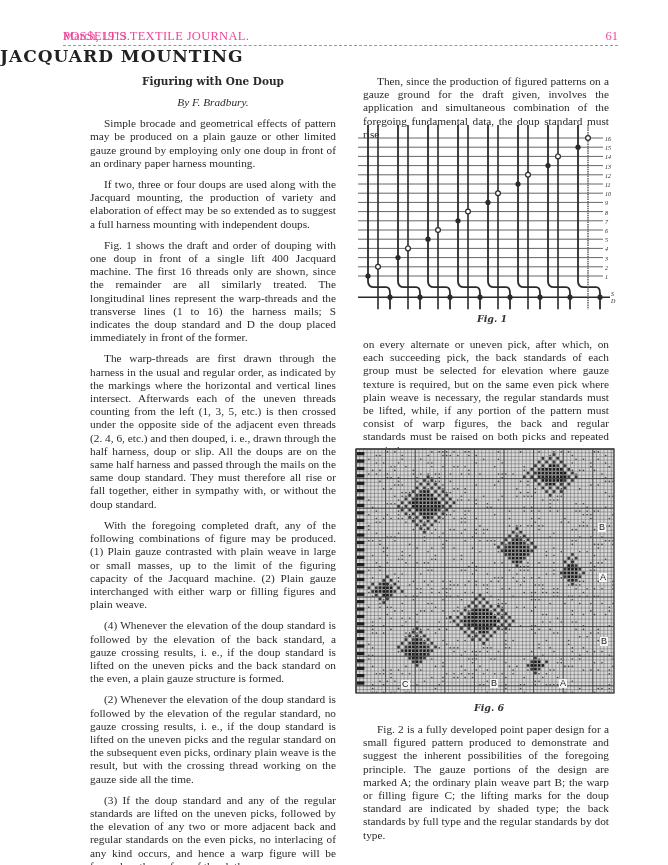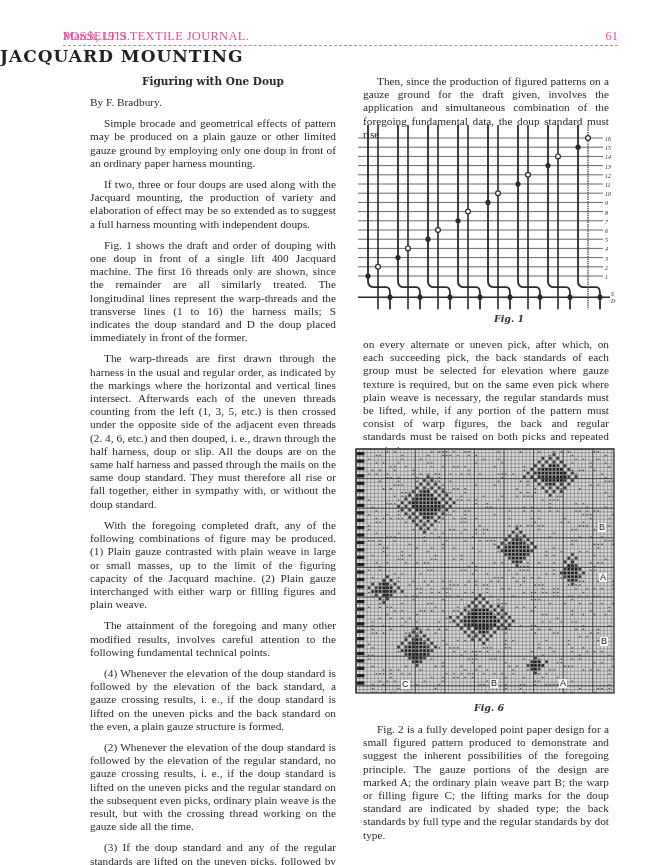--- a/index.html
+++ b/index.html
@@ -14,21 +14,21 @@
                  border-top: 1px dashed #9a9a9a; }
   .title { position: absolute; top: 46px; left: 0; width: 668px; 
            font-family: "DejaVu Serif", serif; font-weight: bold; font-size: 17px;
            letter-spacing: 1px; color: #222; }
   .col { position: absolute; font-size: 11.3px; line-height: 13.2px; text-align: justify; }
   .col p { margin: 8px; text-indent: 14px; }
   .col p.noindent { text-indent: 0; }
   .left { left: 82px; top: 67px; width: 262px; }
   .sub { text-align: center; font-family: "DejaVu Serif", serif; font-weight: bold;
          font-size: 10.5px; line-height: 13px; text-indent: 0 !important; }
-  .byline { text-align: left; text-indent: 0 !important; }
+  .byline { text-align: center; font-style: italic; text-indent: 0 !important; }
   .right-top { left: 355px; top: 67px; width: 262px; }
   .right-mid { left: 355px; top: 330px; width: 262px; }
   .right-bot { left: 355px; top: 715px; width: 262px; }
   .fig-caption { position: absolute; font-style: italic; font-weight: bold;
                  font-family: "DejaVu Serif", serif; font-size: 9.5px; color: #333; }
   .fig1 { position: absolute; left: 355px; top: 125px; width: 275px; height: 185px; }
   .fig2 { position: absolute; left: 355px; top: 448px; width: 262px; height: 250px; }
   .grid-label { position: absolute; font-family: "Liberation Sans", sans-serif;
                 font-size: 9px; color: #222; background: #f4f4f4; line-height: 9px; padding: 0 1px; }
 </style>
@@ -45,21 +45,20 @@
 <div class="title">JACQUARD MOUNTING</div>
 
 <div class="col left">
   <p class="sub">Figuring with One Doup</p>
   <p class="byline">By F. Bradbury.</p>
   <p>Simple brocade and geometrical effects of pattern may be produced on a plain gauze or other limited gauze ground by employing only one doup in front of an ordinary paper harness mounting.</p>
   <p>If two, three or four doups are used along with the Jacquard mounting, the production of variety and elaboration of effect may be so extended as to suggest a full harness mounting with independent doups.</p>
   <p>Fig. 1 shows the draft and order of douping with one doup in front of a single lift 400 Jacquard machine. The first 16 threads only are shown, since the remainder are all similarly treated. The longitudinal lines represent the warp-threads and the transverse lines (1 to 16) the harness mails; S indicates the doup standard and D the doup placed immediately in front of the former.</p>
   <p>The warp-threads are first drawn through the harness in the usual and regular order, as indicated by the markings where the horizontal and vertical lines intersect. Afterwards each of the uneven threads counting from the left (1, 3, 5, etc.) is then crossed under the opposite side of the adjacent even threads (2. 4, 6, etc.) and then douped, i. e., drawn through the half harness, doup or slip. All the doups are on the same half harness and passed through the mails on the same doup standard. They must therefore all rise or fall together, either in sympathy with, or without the doup standard.</p>
   <p>With the foregoing completed draft, any of the following combinations of figure may be produced. (1) Plain gauze contrasted with plain weave in large or small masses, up to the limit of the figuring capacity of the Jacquard machine. (2) Plain gauze interchanged with either warp or filling figures and plain weave.</p>
-  <p>The attainment of the foregoing and many other modified results, involves careful attention to the following fundamental technical points.</p>
   <p>(4) Whenever the elevation of the doup standard is followed by the elevation of the back standard, a gauze crossing results, i. e., if the doup standard is lifted on the uneven picks and the back standard on the even, a plain gauze structure is formed.</p>
   <p>(2) Whenever the elevation of the doup standard is followed by the elevation of the regular standard, no gauze crossing results, i. e., if the doup standard is lifted on the uneven picks and the regular standard on the subsequent even picks, ordinary plain weave is the result, but with the crossing thread working on the gauze side all the time.</p>
   <p>(3) If the doup standard and any of the regular standards are lifted on the uneven picks, followed by the elevation of any two or more adjacent back and regular standards on the even picks, no interlacing of any kind occurs, and hence a warp figure will be formed on the surface of the cloth.</p>
   <p>(4) A filling figure is obtained by weaving the cloth face downward.</p>
 </div>
 
 <div class="col right-top">
   <p>Then, since the production of figured patterns on a gauze ground for the draft given, involves the application and simultaneous combination of the foregoing fundamental data, the doup standard must rise</p>
 </div>
 
@@ -133,21 +132,21 @@
     <line x1="203" y1="0" x2="203" y2="184.2" stroke="#2a2a2a" stroke-width="1.6" stroke-dasharray=""></line>
     <circle cx="193" cy="40.599999999999994" r="2.6" fill="#2a2a2a"></circle>
     <circle cx="203" cy="31.4" r="2.4" fill="#fff" stroke="#2a2a2a" stroke-width="1.2"></circle>
     <circle cx="215" cy="172.2" r="2.6" fill="#2a2a2a"></circle>
     <path d="M223,0 L223,156.2 Q223,162.2 229,162.2 L241,162.2 Q245,162.2 245,168.2 L245,184.2" fill="none" stroke="#2a2a2a" stroke-width="1.8"></path>
     <line x1="233" y1="0" x2="233" y2="184.2" stroke="#666" stroke-width="1.6" stroke-dasharray="1.5,0.8"></line>
     <circle cx="223" cy="22.2" r="2.6" fill="#2a2a2a"></circle>
     <circle cx="233" cy="13" r="2.4" fill="#fff" stroke="#2a2a2a" stroke-width="1.2"></circle>
     <circle cx="245" cy="172.2" r="2.6" fill="#2a2a2a"></circle>
   </svg>
-<div class="fig-caption" style="left:494px; top:313px;text-align:right;">Fig. 1</div>
+<div class="fig-caption" style="left:477px; top:313px;text-align:right;">Fig. 1</div>
 
 <div class="col right-mid">
   <p class="noindent">on every alternate or uneven pick, after which, on each succeeding pick, the back standards of each group must be selected for elevation where gauze texture is required, but on the same even pick where plain weave is necessary, the regular standards must be lifted, while, if any portion of the pattern must consist of warp figures, the back and regular standards must be raised on both picks and repeated to suit the pattern.</p>
 </div>
 
 <div class="fig2">
   <svg id="fig2svg" width="262" height="250" viewBox="0 0 262 250">
       <rect x="1" y="1" width="258" height="244" fill="#d8d8d8" stroke="#222" stroke-width="1.2"></rect>
       <path d="M1.0,1V245M4.7,1V245M8.4,1V245M12.1,1V245M15.8,1V245M19.5,1V245M23.2,1V245M26.9,1V245M30.6,1V245M34.3,1V245M38.0,1V245M41.7,1V245M45.4,1V245M49.1,1V245M52.8,1V245M56.5,1V245M60.2,1V245M63.9,1V245M67.6,1V245M71.3,1V245M75.0,1V245M78.7,1V245M82.4,1V245M86.1,1V245M89.8,1V245M93.5,1V245M97.2,1V245M100.9,1V245M104.6,1V245M108.3,1V245M112.0,1V245M115.7,1V245M119.4,1V245M123.1,1V245M126.8,1V245M130.5,1V245M134.2,1V245M137.9,1V245M141.6,1V245M145.3,1V245M149.0,1V245M152.7,1V245M156.4,1V245M160.1,1V245M163.8,1V245M167.5,1V245M171.2,1V245M174.9,1V245M178.6,1V245M182.3,1V245M186.0,1V245M189.7,1V245M193.4,1V245M197.1,1V245M200.8,1V245M204.5,1V245M208.2,1V245M211.9,1V245M215.6,1V245M219.3,1V245M223.0,1V245M226.7,1V245M230.4,1V245M234.1,1V245M237.8,1V245M241.5,1V245M245.2,1V245M248.9,1V245M252.6,1V245M256.3,1V245M1,1.0H259M1,4.7H259M1,8.4H259M1,12.1H259M1,15.8H259M1,19.5H259M1,23.2H259M1,26.9H259M1,30.6H259M1,34.3H259M1,38.0H259M1,41.7H259M1,45.4H259M1,49.1H259M1,52.8H259M1,56.5H259M1,60.2H259M1,63.9H259M1,67.6H259M1,71.3H259M1,75.0H259M1,78.7H259M1,82.4H259M1,86.1H259M1,89.8H259M1,93.5H259M1,97.2H259M1,100.9H259M1,104.6H259M1,108.3H259M1,112.0H259M1,115.7H259M1,119.4H259M1,123.1H259M1,126.8H259M1,130.5H259M1,134.2H259M1,137.9H259M1,141.6H259M1,145.3H259M1,149.0H259M1,152.7H259M1,156.4H259M1,160.1H259M1,163.8H259M1,167.5H259M1,171.2H259M1,174.9H259M1,178.6H259M1,182.3H259M1,186.0H259M1,189.7H259M1,193.4H259M1,197.1H259M1,200.8H259M1,204.5H259M1,208.2H259M1,211.9H259M1,215.6H259M1,219.3H259M1,223.0H259M1,226.7H259M1,230.4H259M1,234.1H259M1,237.8H259M1,241.5H259" stroke="#555" stroke-width="0.45" fill="none"></path>
       <path d="M1.0,1V245M30.6,1V245M60.2,1V245M89.8,1V245M119.4,1V245M149.0,1V245M178.6,1V245M208.2,1V245M237.8,1V245M1,1.0H259M1,30.6H259M1,60.2H259M1,89.8H259M1,119.4H259M1,149.0H259M1,178.6H259M1,208.2H259M1,237.8H259" stroke="#333" stroke-width="0.8" fill="none"></path>

